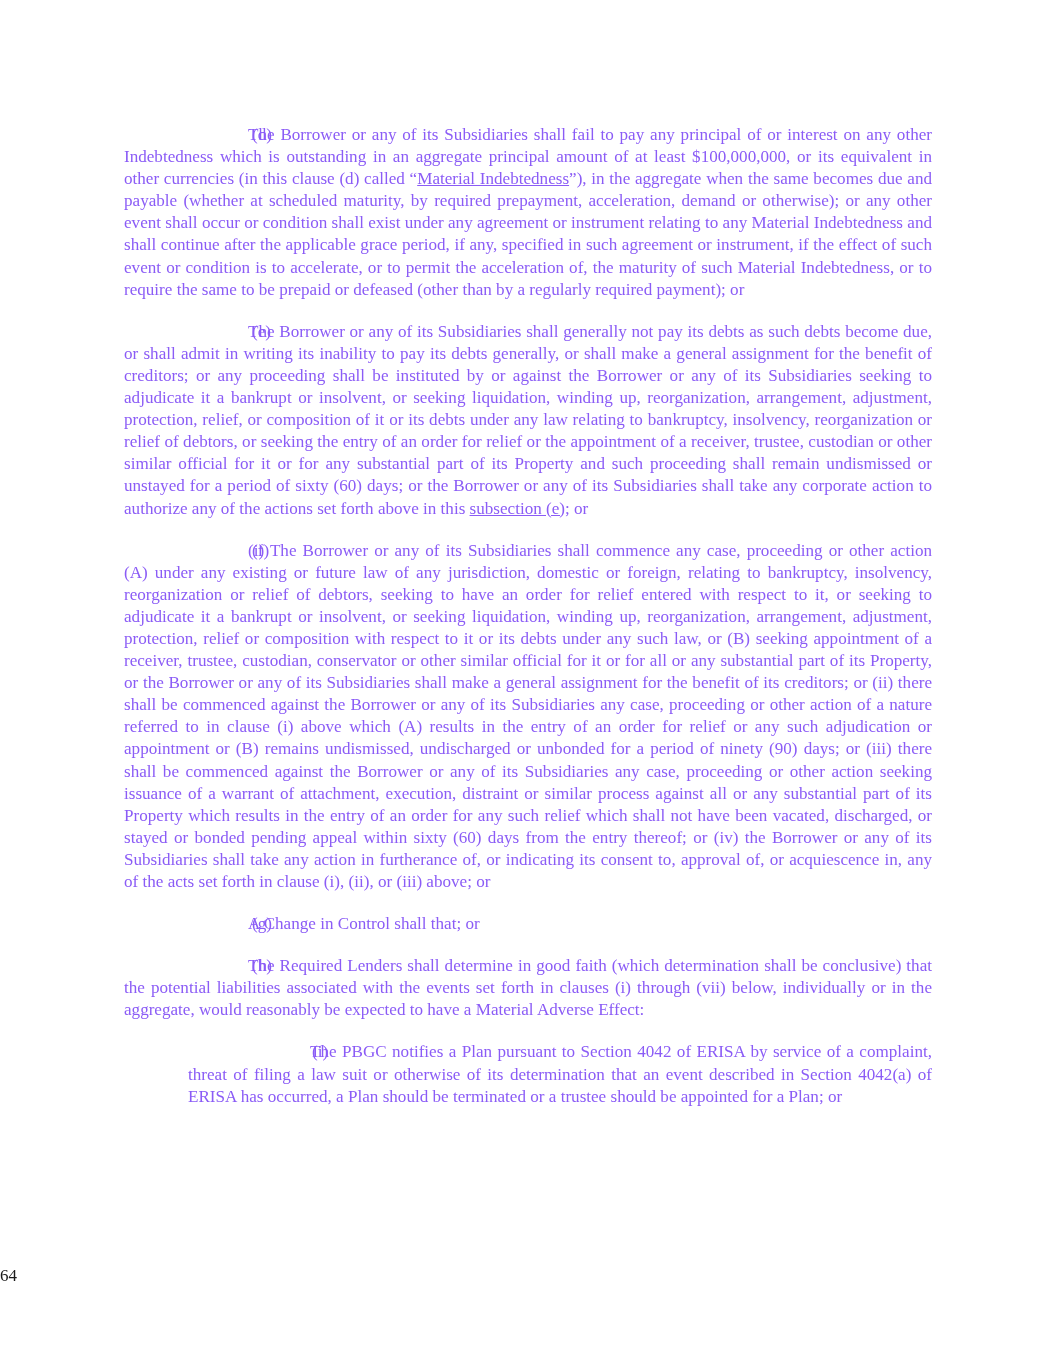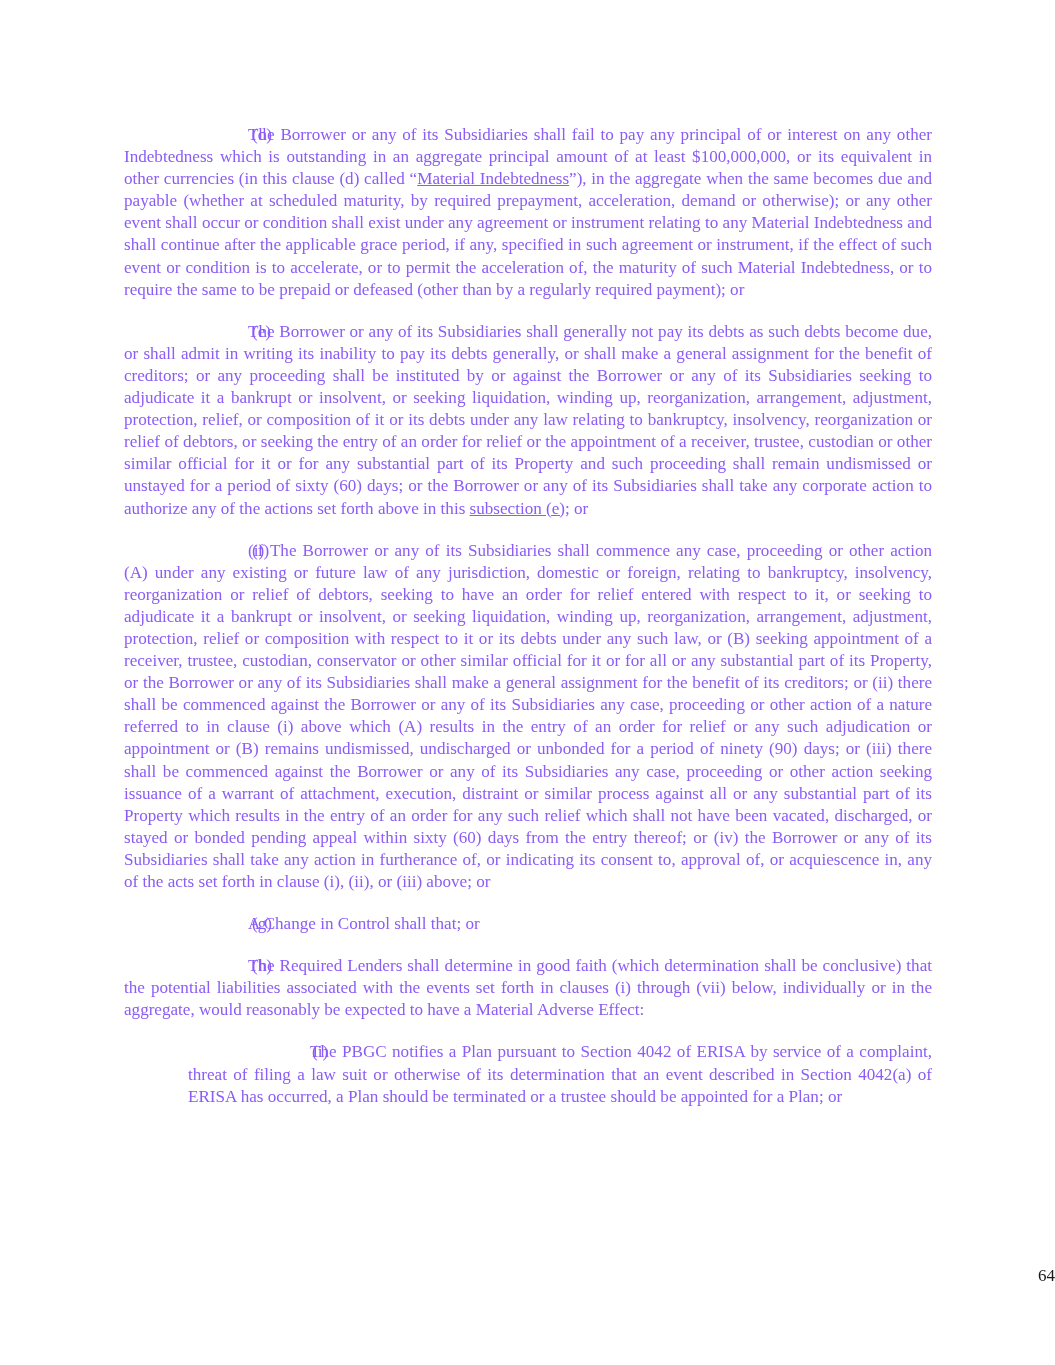--- a/index.html
+++ b/index.html
@@ -8,21 +8,21 @@
     position: absolute; left: 124px; top: 124px; width: 808px;
     font-family: Liberation Serif, serif;
     font-size: 17.1px; line-height: 22.1px; color: #8b5cf6;
   }
   .para { text-align: justify; margin: 0 0 20px 0; }
   .para .lbl { display: inline-block; width: 60px; }
   .indent-first { text-indent: 64px; }
   .sub { margin-left: 64px; text-indent: 62px; }
   .u { text-decoration: underline; }
   .pagenum {
-    position: absolute; left: 0; width: 1055px; top: 1266px; text-align: right;
+    position: absolute; left: 0; width: 1055px; top: 1266px; text-align: left;
     font-family: "Liberation Serif", serif; font-size: 17px; color: #1a1a1a;
   }
 </style>
 </head>
 <body>
 
 <div class="page">
 
   <p class="para indent-first"><span class="lbl">(d)</span><span>The Borrower or any of its Subsidiaries shall fail to pay any principal of or interest on any other Indebtedness which is outstanding in an aggregate principal amount of at least $100,000,000, or its equivalent in other currencies (in this clause (d) called “</span><span class="u">Material Indebtedness</span><span>”), in the aggregate when the same becomes due and payable (whether at scheduled maturity, by required prepayment, acceleration, demand or otherwise); or any other event shall occur or condition shall exist under any agreement or instrument relating to any Material Indebtedness and shall continue after the applicable grace period, if any, specified in such agreement or instrument, if the effect of such event or condition is to accelerate, or to permit the acceleration of, the maturity of such Material Indebtedness, or to require the same to be prepaid or defeased (other than by a regularly required payment); or</span></p>
 

